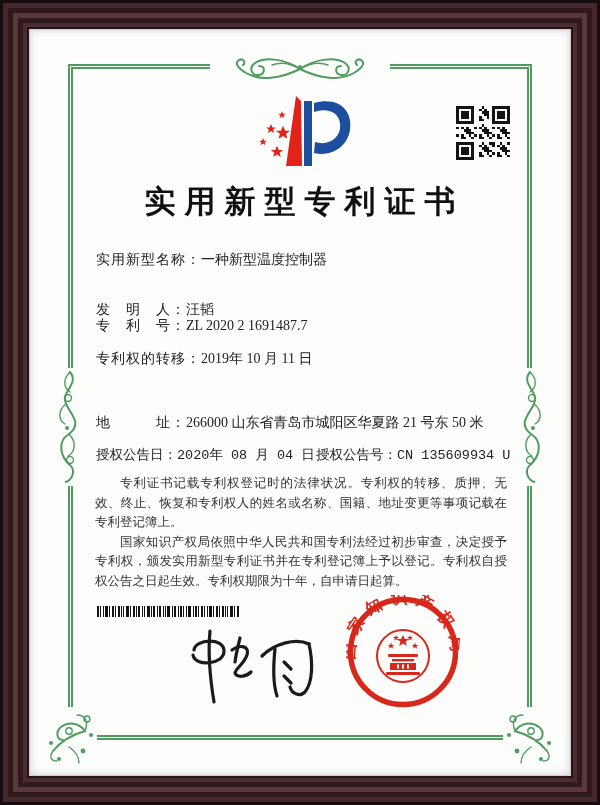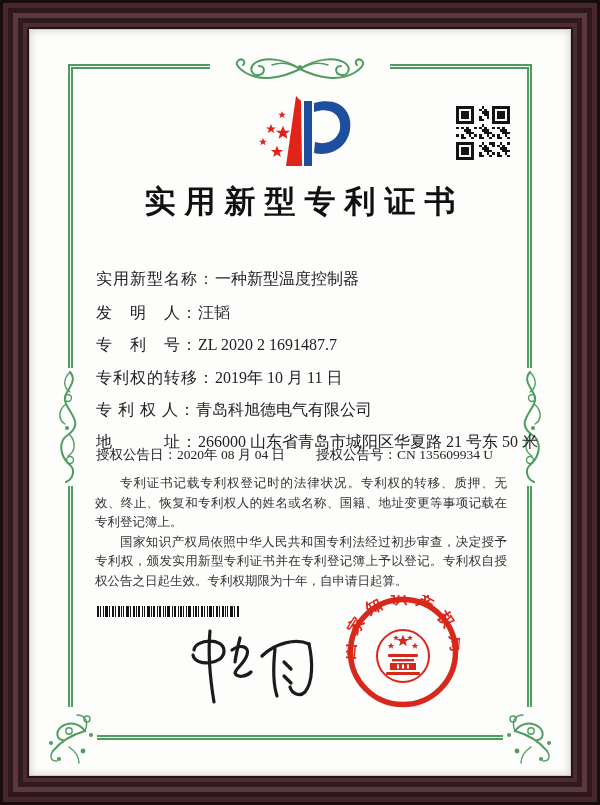--- a/index.html
+++ b/index.html
@@ -39,24 +39,24 @@
   .orn-br{left:503px;top:707px;width:52px;height:58px;}
 
   .content{position:absolute;inset:0;z-index:3;color:var(--ink);}
 
   .cert-no{position:absolute;left:95px;top:106px;font-size:13px;letter-spacing:1px;color:#2a2a2a;}
   .logo{position:absolute;left:252px;top:92px;width:110px;height:82px;}
   .qr{position:absolute;left:455px;top:106px;width:56px;height:54px;}
   .title{position:absolute;left:0;top:181px;width:100%;text-align:center;
          font-size:31px;font-weight:bold;letter-spacing:9px;padding-left:9px;color:#101010;}
 
-  .field{position:absolute;left:96px;font-size:16px;white-space:nowrap;color:#222;margin-top:18px;}
+  .field{position:absolute;left:96px;font-size:14px;white-space:nowrap;color:#222;}
   .field .lab{letter-spacing:1px;}
-  .f0{top:251px}.f1{top:285px}.f2{top:317px}.f3{top:350px}.f4{top:382px}.f5{top:414px}
-  .grant{position:absolute;left:96px;top:446px;font-size:13.5px;white-space:nowrap;color:#222;}
+  .f0{top:251px}.f1{top:301px}.f2{top:317px}.f3{top:350px}.f4{top:382px}.f5{top:414px}
+  .grant{position:absolute;left:96px;top:446px;font-size:13.5px;white-space:nowrap;color:#222;font-family:Liberation Mono, monospace;}
   .grant .pair2{position:absolute;left:220px;top:0;}
 
   .paras{position:absolute;left:95px;top:474px;width:412px;font-size:12.5px;
          line-height:19.5px;color:#333;text-align:justify;}
   .paras p{text-indent:2em;}
 
   .barcode{position:absolute;left:97px;top:606px;width:146px;height:11px;display:flex;align-items:stretch;}
   .barcode i{display:block;background:#141414;}
   .barcode s{display:block;background:transparent;}
 
@@ -281,23 +281,20 @@
     </div>
     <div class="field f1">
       <span class="lab">发　明　人：</span><span>汪韬</span>
     </div>
     <div class="field f2">
       <span class="lab">专　利　号：</span><span>ZL 2020 2 1691487.7</span>
     </div>
     <div class="field f3">
       <span class="lab">专利权的转移：</span><span>2019年 10 月 11 日</span>
     </div>
-    <div class="field f4">
-      <span class="lab">专 利 权 人：</span><span>青岛科旭德电气有限公司</span>
-    </div>
     <div class="field f5">
       <span class="lab">地　　　址：</span><span>266000 山东省青岛市城阳区华夏路 21 号东 50 米</span>
     </div>
 
     <div class="grant">
       <span>
         <span class="lab">授权公告日：</span><span>2020年 08 月 04 日</span>
       </span>
       <span class="pair2">
         <span class="lab">授权公告号：</span><span>CN 135609934 U</span>

